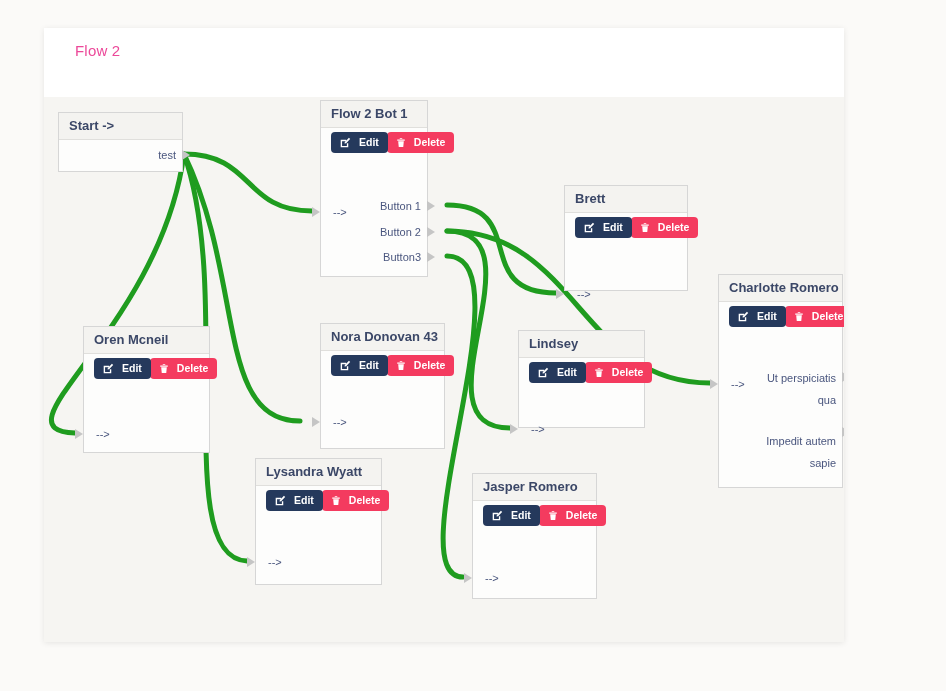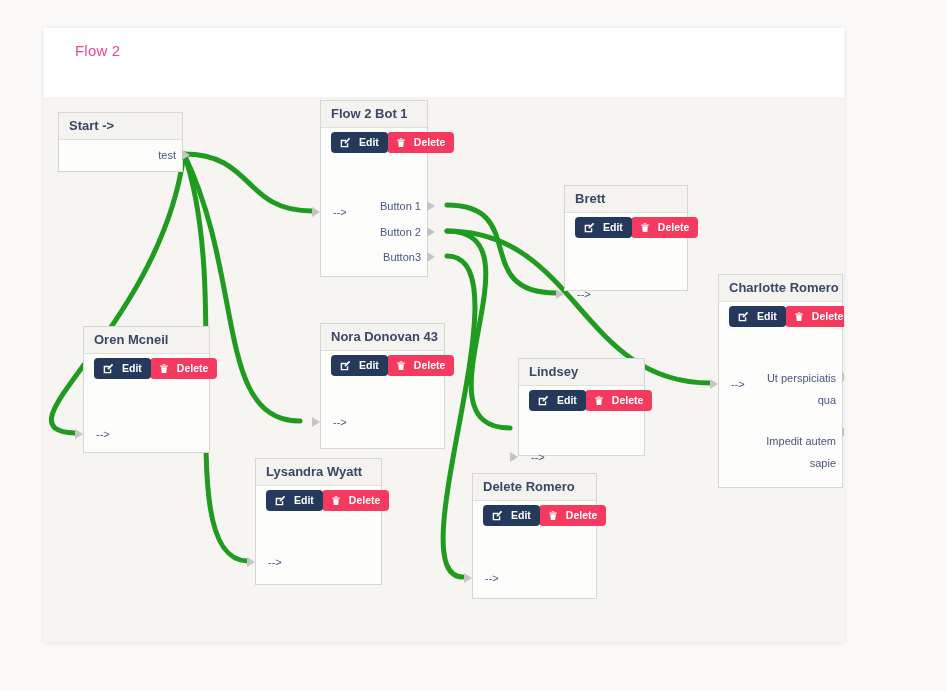--- a/index.html
+++ b/index.html
@@ -203,21 +203,21 @@
                 <svg width="10" height="11" viewBox="0 0 16 16">
                   <path fill="#fff" d="M2 3h12v2H2zM6 1h4v1.5H6zM3.5 6h9L11.6 15H4.4z"></path>
                 </svg>
               </span>
               <span>Delete</span>
             </button>
           </div>
           <div class="io-label in-label" style="top: 90px;">--&gt;</div>
           <div class="port port-in" style="top: 93px;"></div>
         </div>
-        <div class="node" style="left: 474px; top: 233px; width: 127px; height: 98px; margin-top: 28px;">
+        <div class="node" style="left: 474px; top: 233px; width: 127px; height: 98px;">
           <div class="node-header">Lindsey</div>
           <div class="btn-row">
             <button class="btn btn-edit">
               <span>
                 <svg width="11" height="11" viewBox="0 0 16 16">
                   <path fill="#fff" d="M1 4h8v2H3v7h7v-4h2v6H1z"></path>
                   <path fill="#fff" d="M14.8 2.9 13 1.1 7 7.1 6.6 9.4 8.9 9z"></path>
                 </svg>
               </span>
               <span>Edit</span>
@@ -252,21 +252,21 @@
                   <path fill="#fff" d="M2 3h12v2H2zM6 1h4v1.5H6zM3.5 6h9L11.6 15H4.4z"></path>
                 </svg>
               </span>
               <span>Delete</span>
             </button>
           </div>
           <div class="io-label in-label" style="top: 95px;">--&gt;</div>
           <div class="port port-in" style="top: 98px;"></div>
         </div>
         <div class="node" style="left: 428px; top: 376px; width: 125px; height: 126px;">
-          <div class="node-header">Delete Romero</div>
+          <div class="node-header">Jasper Romero</div>
           <div class="btn-row">
             <button class="btn btn-edit">
               <span>
                 <svg width="11" height="11" viewBox="0 0 16 16">
                   <path fill="#fff" d="M1 4h8v2H3v7h7v-4h2v6H1z"></path>
                   <path fill="#fff" d="M14.8 2.9 13 1.1 7 7.1 6.6 9.4 8.9 9z"></path>
                 </svg>
               </span>
               <span>Edit</span>
             </button>

